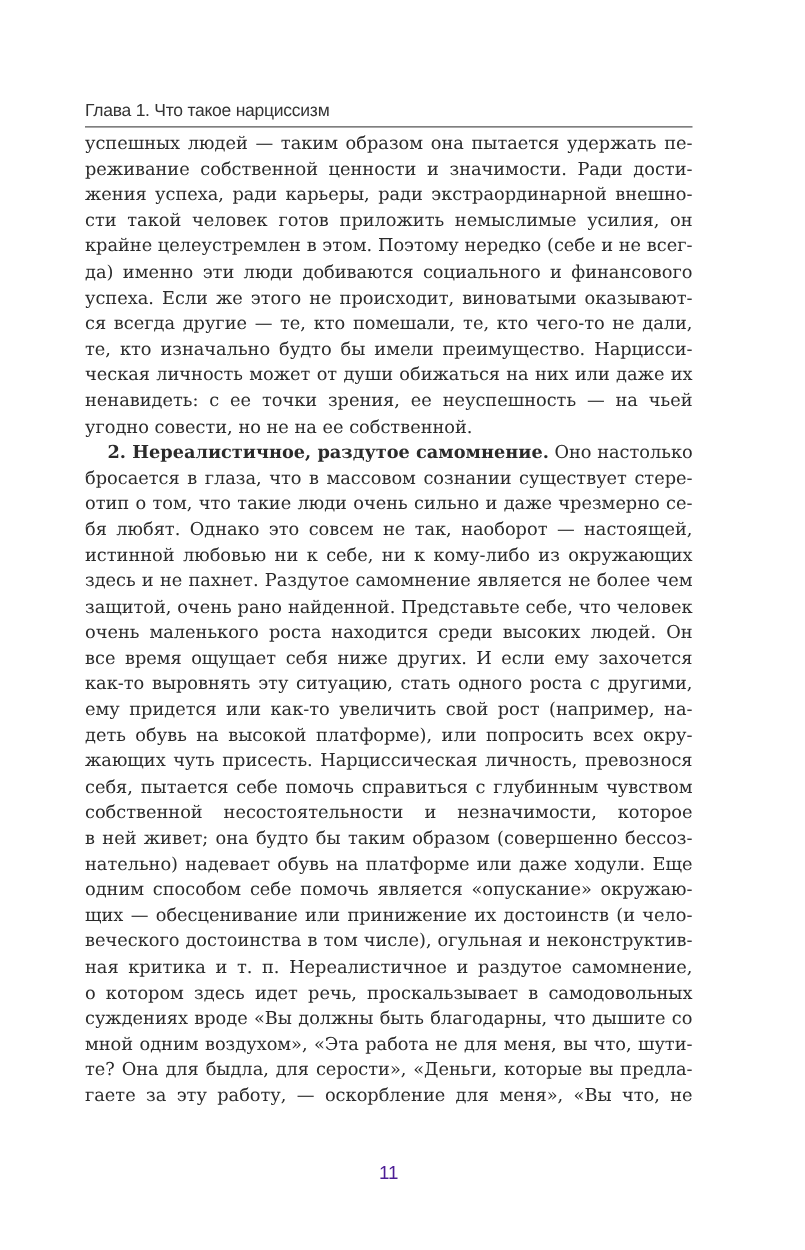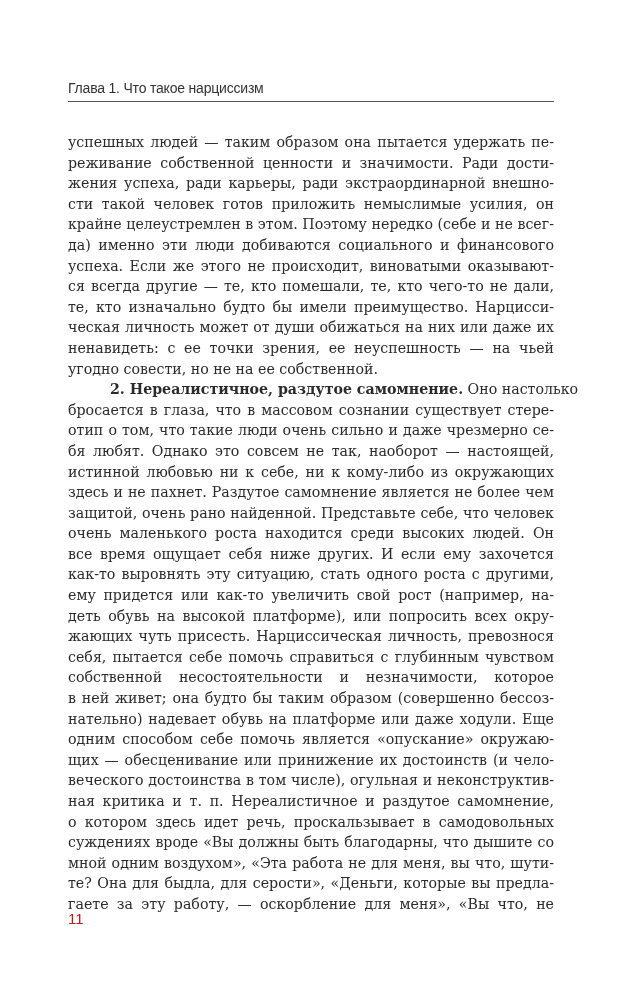--- a/index.html
+++ b/index.html
@@ -22,45 +22,45 @@
   .rule {
     position: absolute;
     left: 68px; width: 486px;
     top: 101px;
     height: 0;
     border-top: 1.3px solid #555;
   }
   .body-text {
     position: absolute;
     left: 68px; width: 486px;
-    top: 132px;
+    top: 105px;
     font-family: "DejaVu Serif", "Liberation Serif", serif;
     font-size: 14.2px;
     line-height: 20.6px;
     color: #2b2b2b;
   }
   .line {
     display: block;
     white-space: nowrap;
     text-align: justify;
     text-align-last: justify;
     height: 20.6px;
     overflow: visible;
   }
   .line.last { text-align-last: left; }
   .line.indent { padding-left: 18px; }
-  .bold { font-weight: bold; margin-left: 24px; }
+  .bold { font-weight: bold; }
   .page-number {
     position: absolute;
     left: 68px; width: 486px;
-    top: 910px;
-    text-align: left;
+    top: 930px;
+    text-align: center;
     font-family: "Liberation Sans", "DejaVu Sans", sans-serif;
     font-size: 15px;
-    color: #b91c1c;
+    color: #4c1d95;
   }
 </style>
 </head>
 <body>
 
 <div class="running-head">Глава 1. Что такое нарциссизм</div>
 <div class="rule"></div>
 
 <div class="body-text">
   <span class="line">успешных людей — таким образом она пытается удержать пе-</span>

